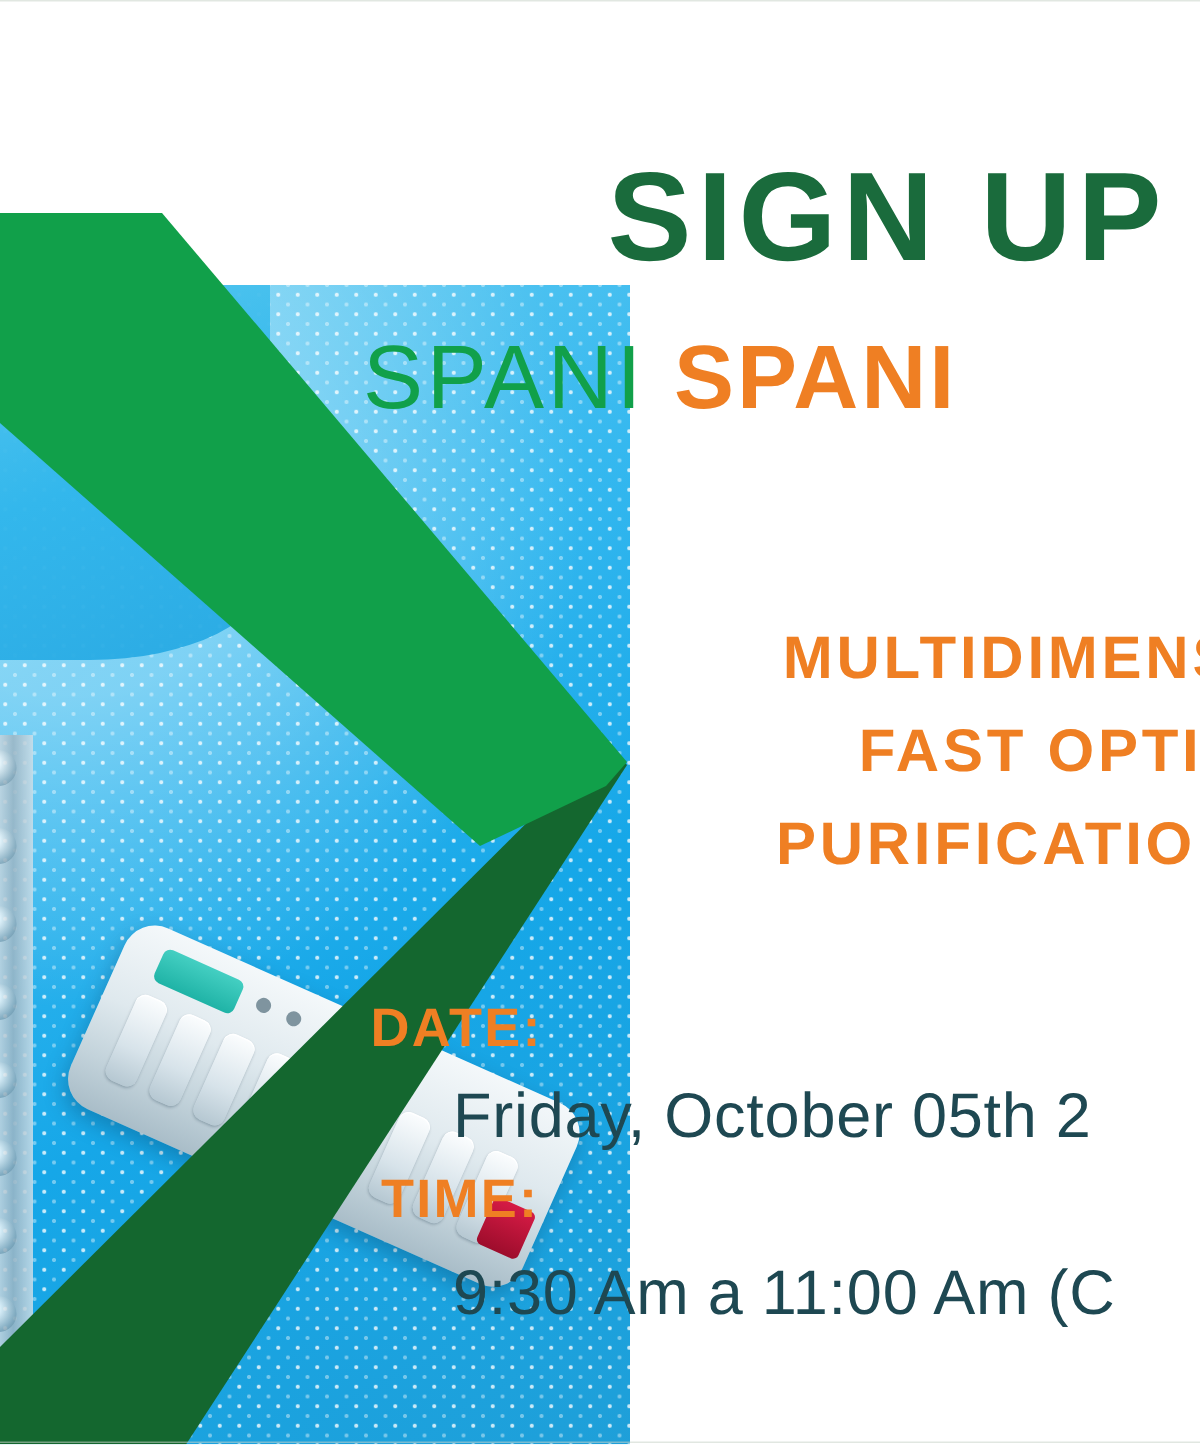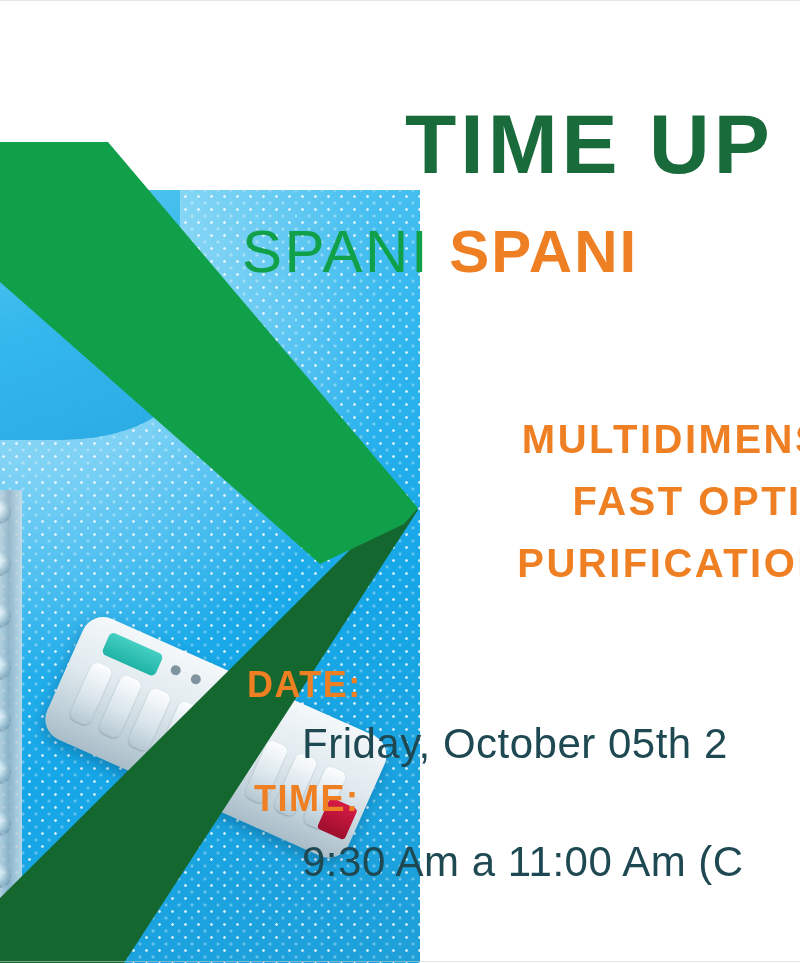--- a/index.html
+++ b/index.html
@@ -272,21 +272,21 @@
 
     <div class="chevron-bright">
       <svg width="420" height="963" viewBox="0 0 420 963" xmlns="http://www.w3.org/2000/svg">
         <polygon points="0,142 108,142 418,508 404,524 320,564 0,282" fill="#11a04a"></polygon>
       </svg>
     </div>
   </div>
 
   <div class="content">
 
-    <div class="headline">TIME UP</div>
+    <div class="headline">SIGN UP</div>
 
     <div class="subhead">
       <span>SPANI </span><span class="accent">SPANI</span>
     </div>
 
     <div class="topic">
       <span class="line l1">MULTIDIMENS</span>
       <span class="line l2">FAST OPTIM</span>
       <span class="line l3">PURIFICATION</span>
     </div>

